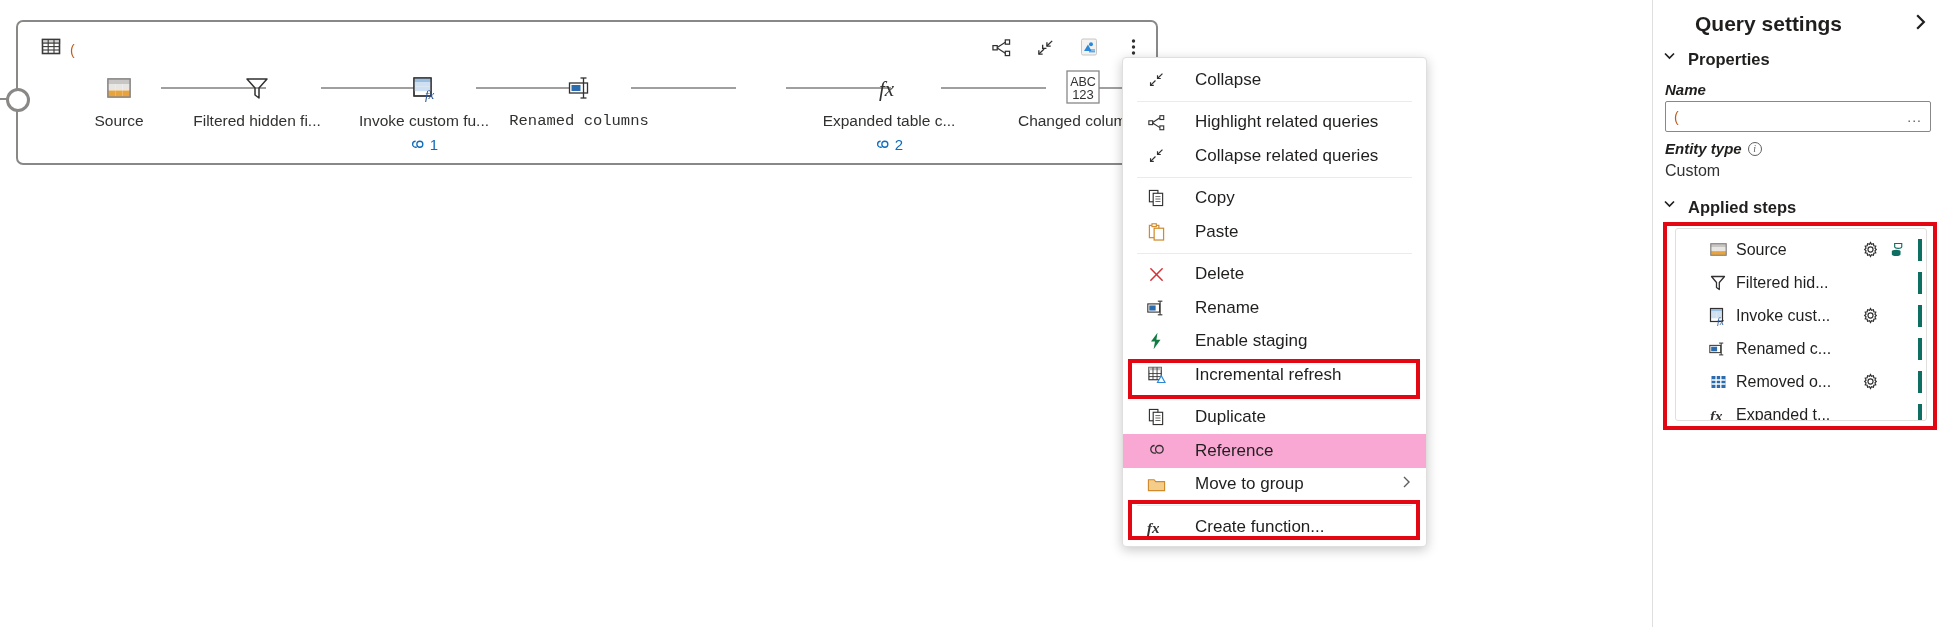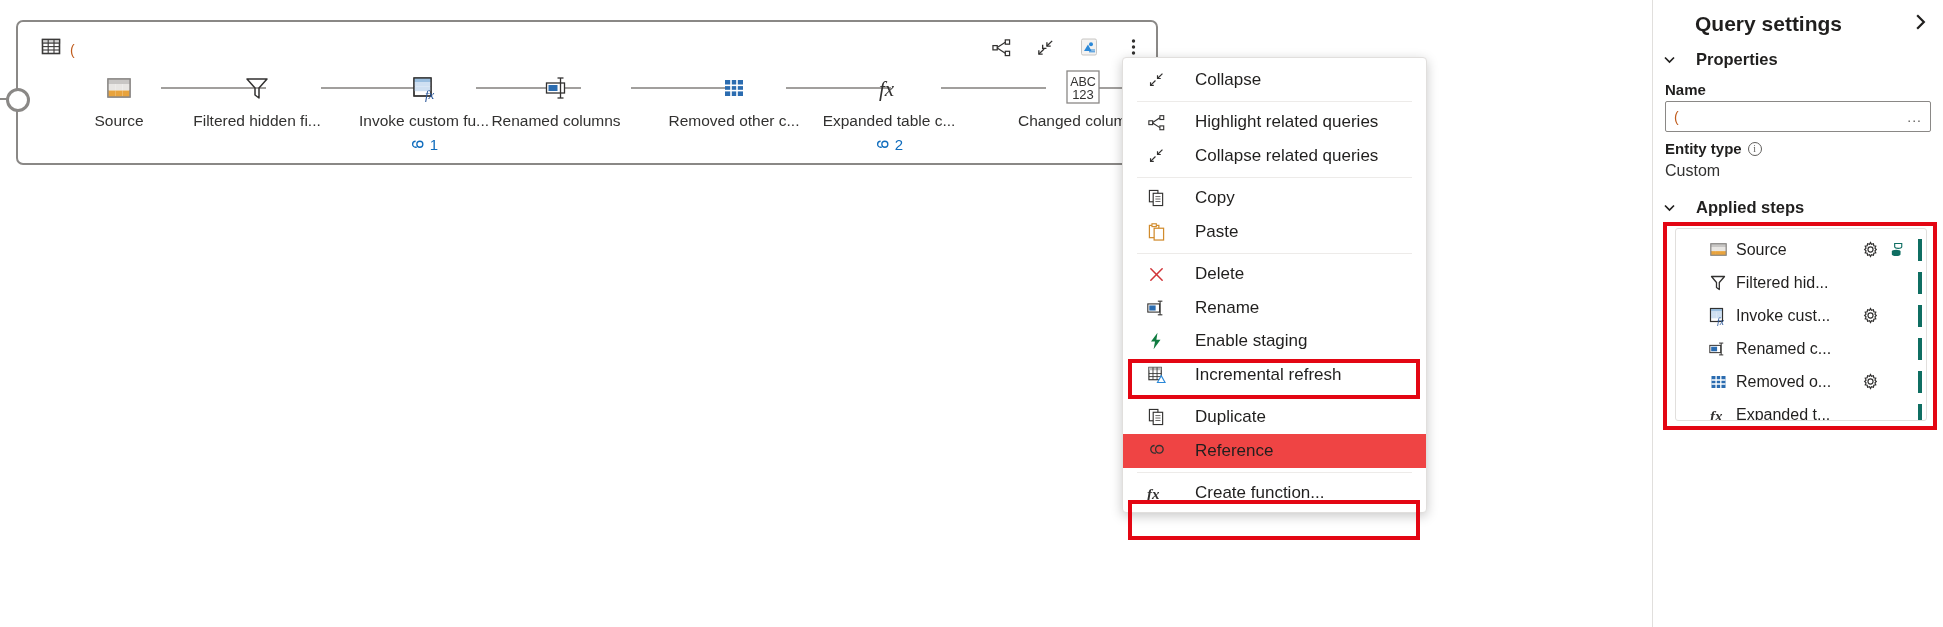--- a/index.html
+++ b/index.html
@@ -79,46 +79,46 @@
   .menu-item {
     height:33.5px; display:flex; align-items:center; gap:28px;
     padding:0 14px 0 22px; font-size:17px; color:#201f1e; cursor:default;
     position:relative;
   }
   .menu-item .mi-icon {
     width:22px; height:22px; display:flex; align-items:center; justify-content:center; flex:0 0 22px;
   }
   .menu-item .mi-label { flex:1 1 auto; white-space:nowrap; }
   .menu-item .mi-chevron { flex:0 0 auto; color:#605e5c; }
-  .menu-item.selected { background:#ef4444; }
+  .menu-item.selected { background:#f9a8d4; }
   .menu-sep { height:1px; background:#edebe9; margin:4px 14px 4px 14px; }
   .highlight-box {
     position:absolute; border:4px solid #e30613; pointer-events:none; z-index:50;
   }
 
   
   #query-settings {
     position:absolute; right:0; top:0; width:291px; height:627px;
     background:#ffffff; border-left:1px solid #e1dfdd;
   }
   .qs-header {
     display:flex; align-items:center; justify-content:space-between;
     padding:12px 14px 4px 10px;
   }
   .qs-title { font-size:21px; font-weight:bold; color:#201f1e;margin-left:32px; }
   .qs-expand { color:#201f1e; cursor:pointer; }
   .section-head {
-    display:flex; align-items:center; gap:20px;
+    display:flex; align-items:flex-start; gap:12px;
     padding:10px 10px 4px 10px; font-size:16.5px; font-weight:bold; color:#201f1e;
     cursor:pointer;
   }
   .chev { color:#201f1e; font-size:12px; line-height:1; }
   .field-label {
     padding:8px 12px 3px 12px; font-size:15px; font-weight:bold; color:#201f1e;
-    display:flex; align-items:center; gap:6px;
+    display:flex; align-items:center; gap:6px;font-style:italic;
   }
   .name-input {
     margin:0 12px; height:31px; border:1px solid #8a8886; border-radius:2px;
     background:#ffffff; display:flex; align-items:center; padding:0 8px;
     font-size:14px; color:#c05c1d;
   }
   .name-input .val { flex:1 1 auto; white-space:nowrap; overflow:hidden; }
   .name-input .ell { color:#605e5c; font-size:14px; letter-spacing:1px; }
   .field-value { padding:2px 10px 4px 12px; font-size:16px; color:#323130; }
   .info-circle {
@@ -258,45 +258,33 @@
         <div class="step-label">Invoke custom fu...</div>
         <div class="step-ref">
           <svg width="15" height="15" viewBox="0 0 16 16">
             <path d="M6 4.5 a3.2 3.2 0 1 0 0 6.4 h1.2" fill="none" stroke="#0f6cbd" stroke-width="1.4"></path>
             <circle cx="10.5" cy="7.7" r="3.2" fill="none" stroke="#0f6cbd" stroke-width="1.4"></circle>
           </svg>
           <span>1</span>
         </div>
       </div>
 
-      <div class="step" style="left:445px;">
+      <div class="step" style="left:468px;font-family:Liberation Mono, monospace;">
         <div class="step-icon">
           <svg width="30" height="28" viewBox="0 0 30 28">
             <rect x="5.5" y="9" width="18" height="10" fill="#fff" stroke="#323130" stroke-width="1.3"></rect>
             <rect x="7.5" y="11" width="9" height="6" fill="#2b6cb0"></rect>
             <line x1="19.5" y1="4" x2="19.5" y2="24" stroke="#323130" stroke-width="1.3"></line>
             <line x1="16.5" y1="4" x2="22.5" y2="4" stroke="#323130" stroke-width="1.3"></line>
             <line x1="16.5" y1="24" x2="22.5" y2="24" stroke="#323130" stroke-width="1.3"></line>
           </svg>
         </div>
         <div class="step-label">Renamed columns</div>
       </div>
 
-      <div class="step" style="left:623px;">
-        <div class="step-icon">
-          <svg width="28" height="28" viewBox="0 0 28 28">
-            <rect x="5" y="6" width="18" height="16" fill="#2b6cb0"></rect>
-            <line x1="11" y1="6" x2="11" y2="22" stroke="#fff" stroke-width="1.6"></line>
-            <line x1="17" y1="6" x2="17" y2="22" stroke="#fff" stroke-width="1.6"></line>
-            <line x1="5" y1="11.3" x2="23" y2="11.3" stroke="#fff" stroke-width="1.6"></line>
-            <line x1="5" y1="16.6" x2="23" y2="16.6" stroke="#fff" stroke-width="1.6"></line>
-          </svg>
-        </div>
-        <div class="step-label">Removed other c...</div>
-      </div>
 
       <div class="step" style="left:778px;">
         <div class="step-icon">
           <svg width="30" height="30" viewBox="0 0 30 30">
             <text x="5" y="23" font-family="Liberation Serif, serif" font-style="italic" font-size="21" fill="#323130">fx</text>
           </svg>
         </div>
         <div class="step-label">Expanded table c...</div>
         <div class="step-ref">
           <svg width="15" height="15" viewBox="0 0 16 16">
@@ -466,20 +454,33 @@
   <div class="menu-item selected">
     <span class="mi-icon">
       <svg width="19" height="17" viewBox="0 0 20 17">
         <path d="M8 3.2 a4 4 0 1 0 0 8 h1.6" fill="none" stroke="#323130" stroke-width="1.4"></path>
         <circle cx="13" cy="7.2" r="4" fill="none" stroke="#323130" stroke-width="1.4"></circle>
       </svg>
     </span>
     <span class="mi-label">Reference</span>
   </div>
 
+  <div class="menu-item">
+    <span class="mi-icon">
+      <svg width="19" height="17" viewBox="0 0 20 17">
+        <path d="M1.5 3.5 h6 l1.6 2 h9.4 v9.5 h-17 z" fill="#f5cd8b" stroke="#d18b2c" stroke-width="1.2"></path>
+      </svg>
+    </span>
+    <span class="mi-label">Move to group</span>
+    <span class="mi-chevron">
+      <svg width="12" height="16" viewBox="0 0 12 16" fill="none" stroke="#605e5c" stroke-width="1.4">
+        <polyline points="4,3 9,8 4,13"></polyline>
+      </svg>
+    </span>
+  </div>
 
   <div class="menu-sep"></div>
 
   <div class="menu-item">
     <span class="mi-icon">
       <svg width="20" height="20" viewBox="0 0 20 20">
         <text x="1" y="15.5" font-family="Liberation Serif, serif" font-style="italic" font-weight="bold" font-size="15" fill="#323130">fx</text>
       </svg>
     </span>
     <span class="mi-label">Create function...</span>

